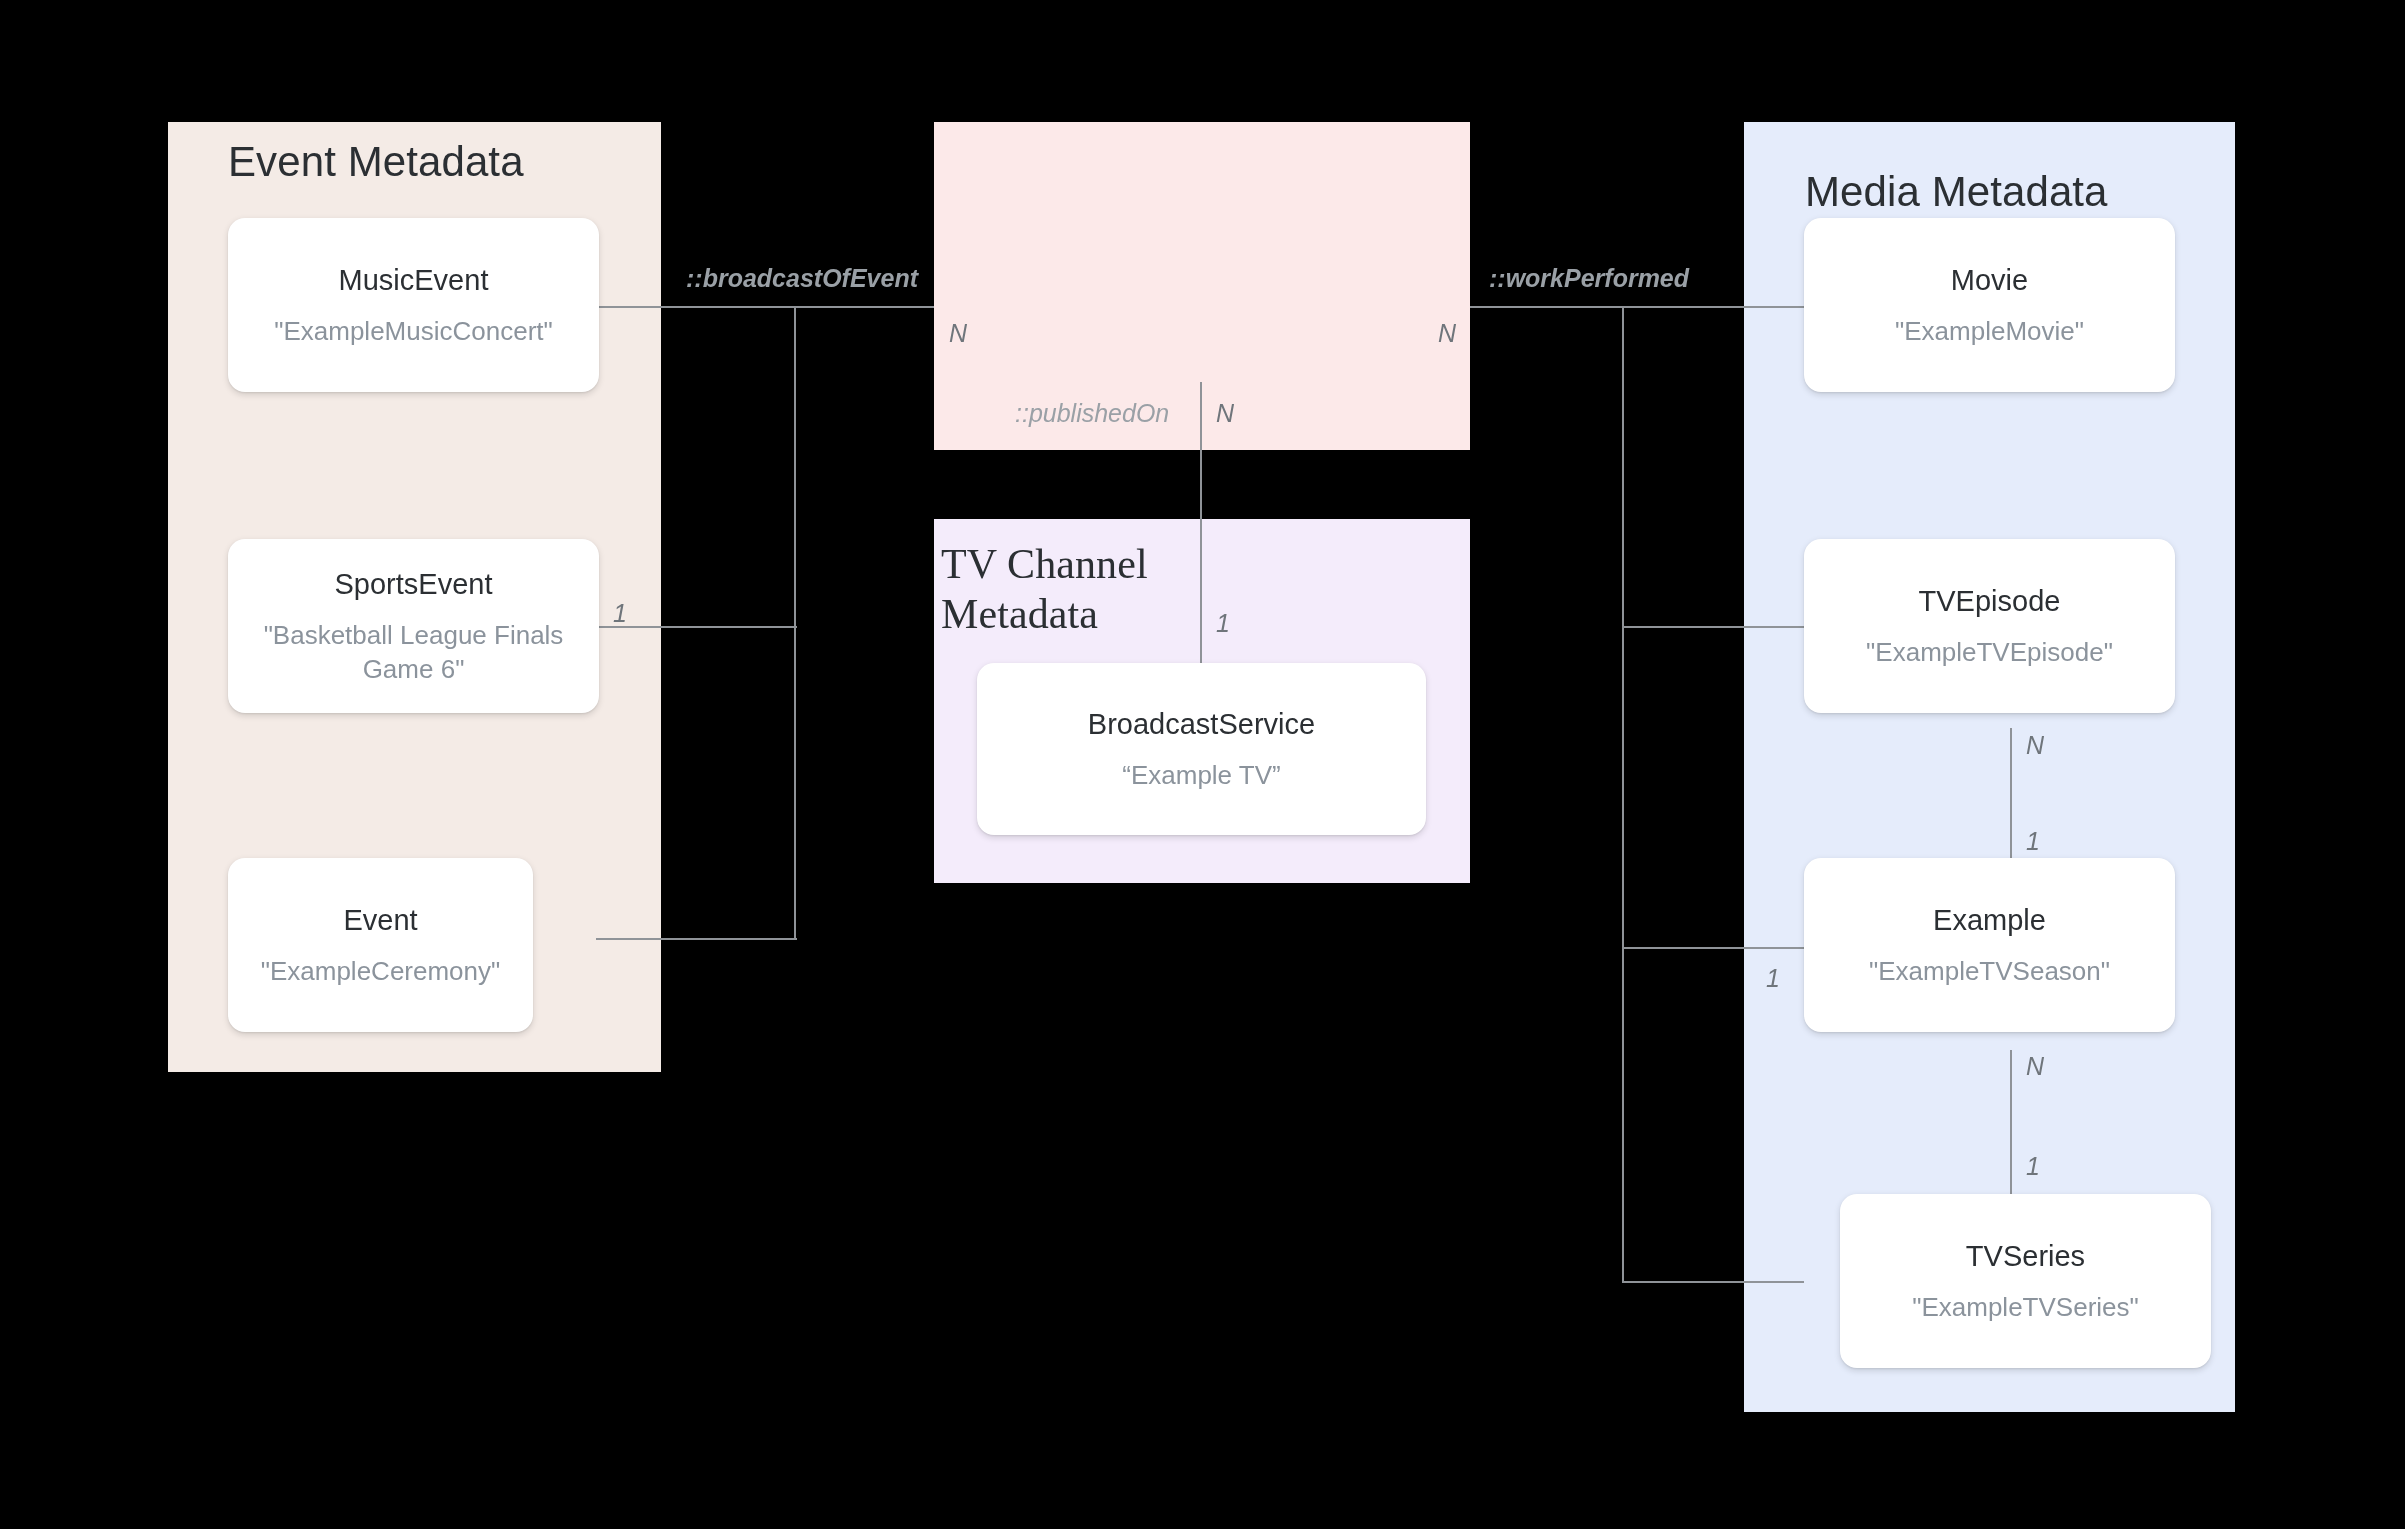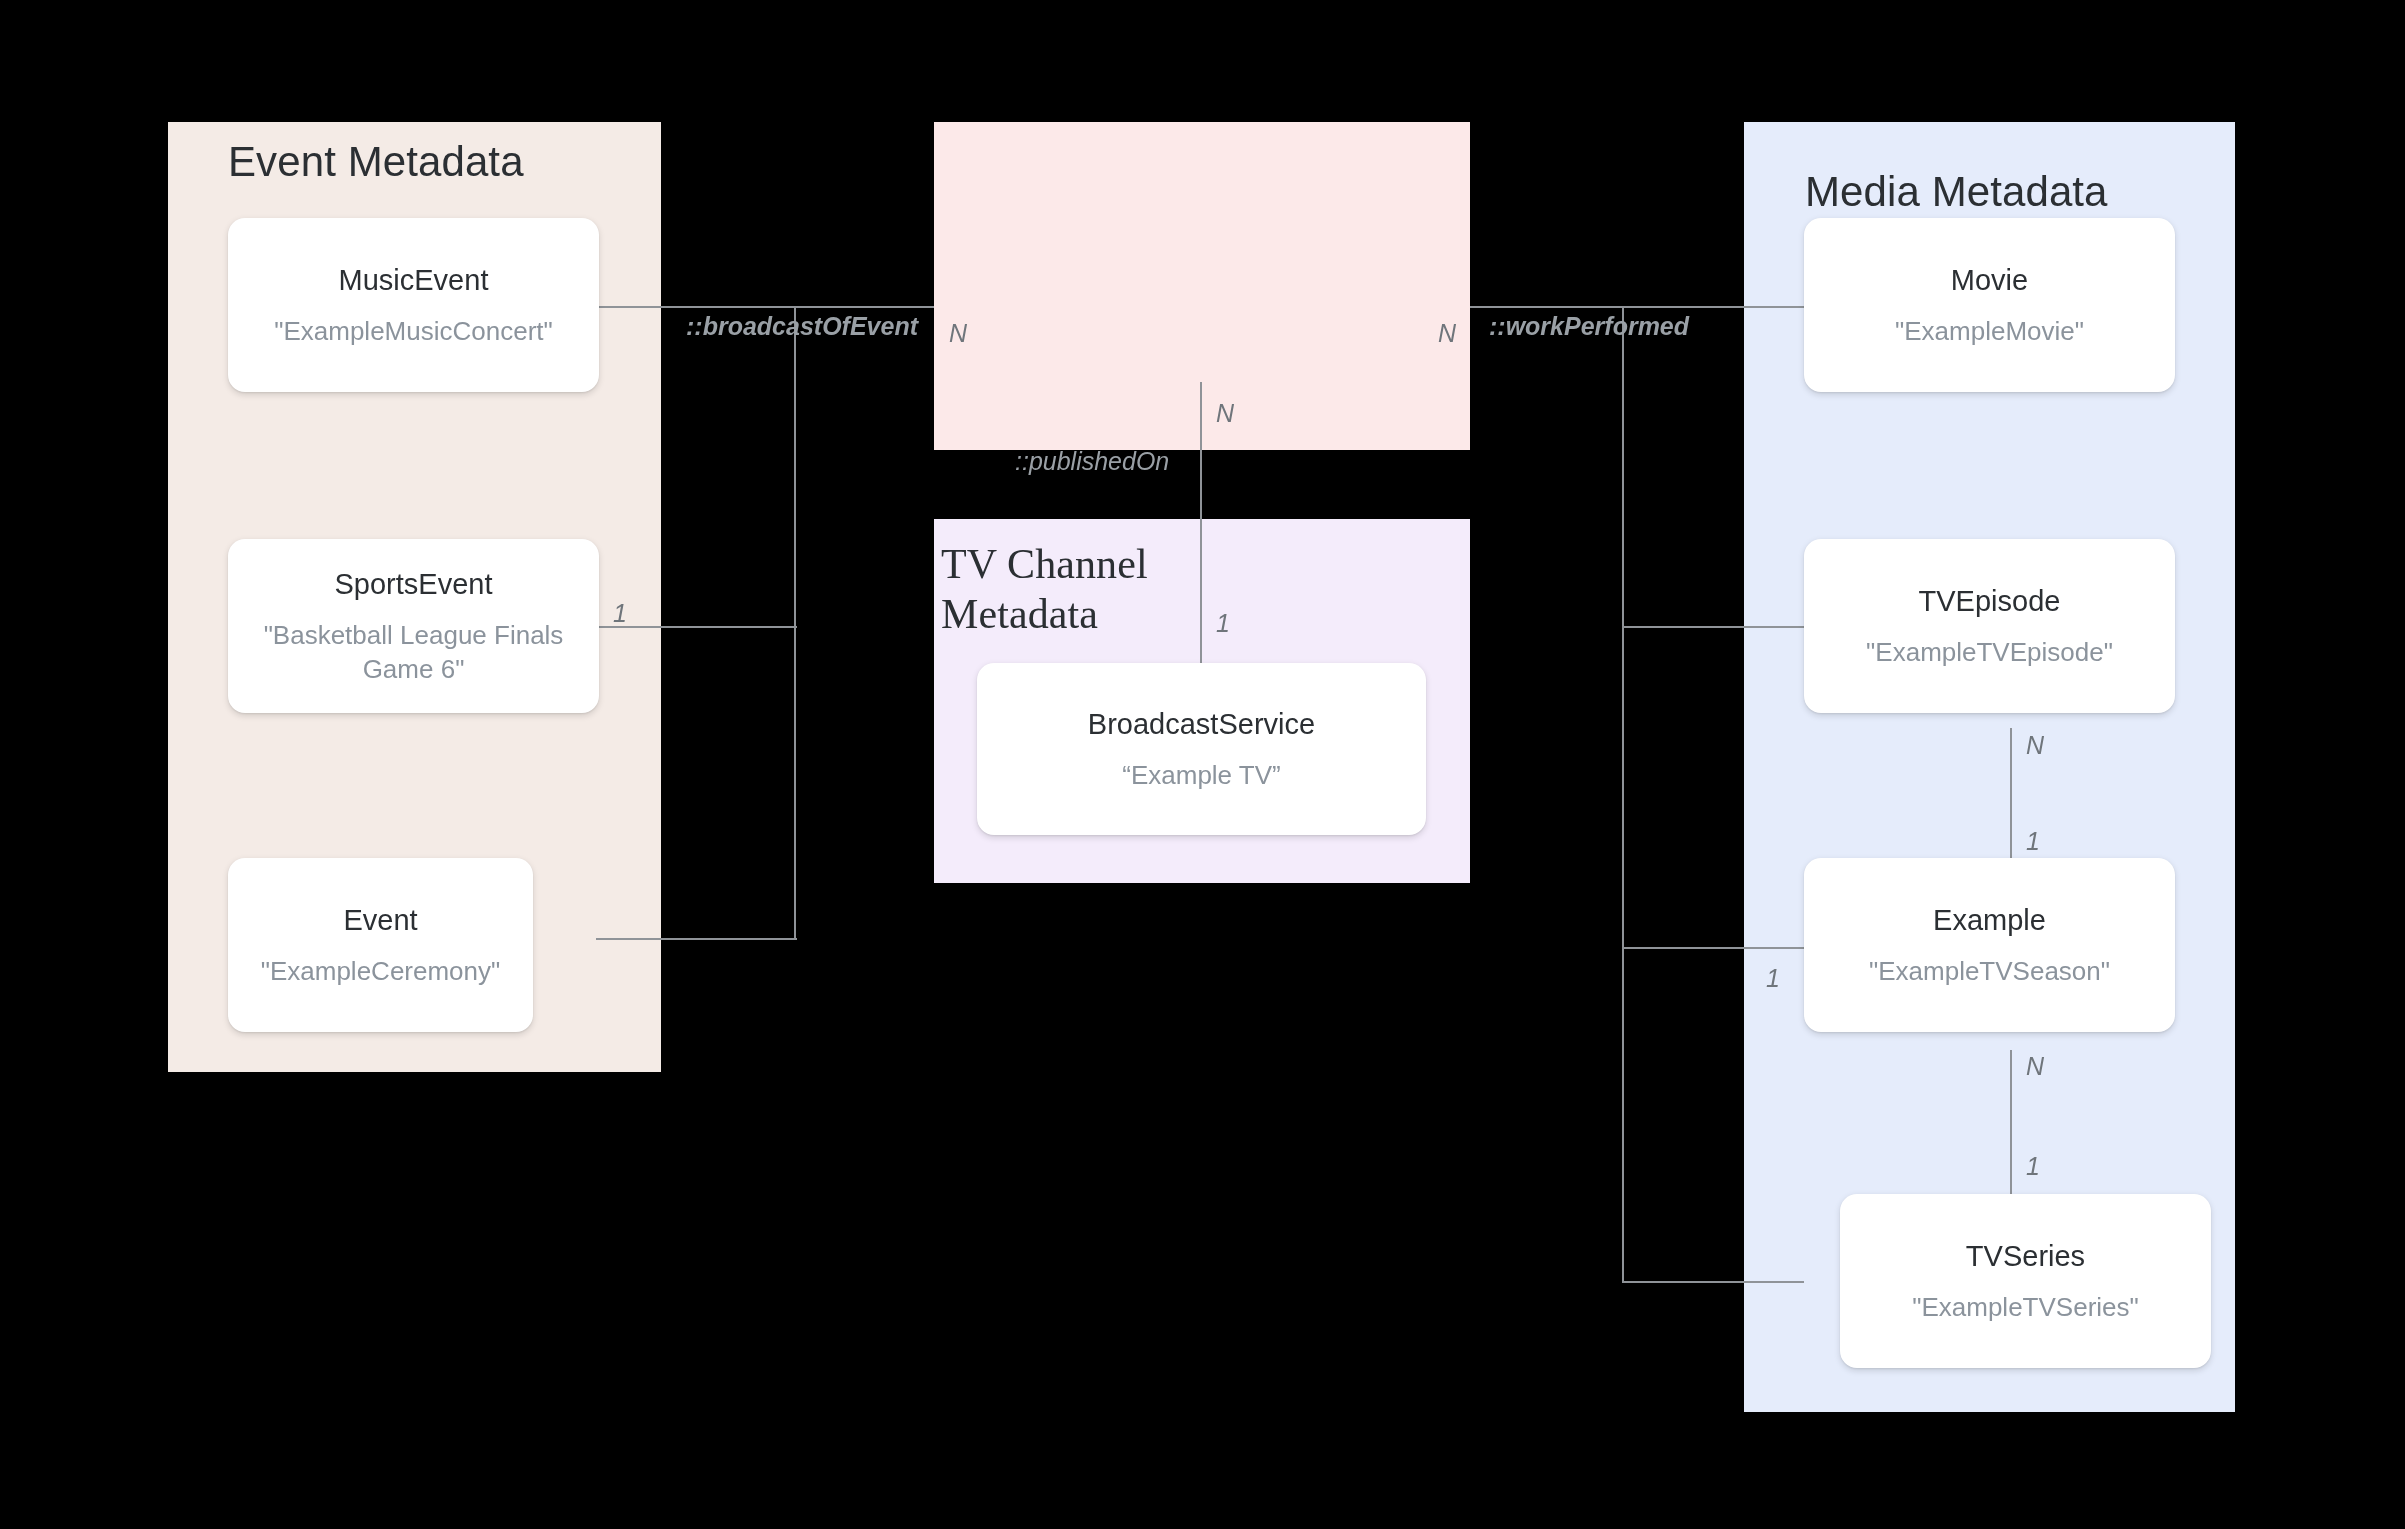--- a/index.html
+++ b/index.html
@@ -70,21 +70,20 @@
   .vline { width: 1.9px; }
 
   
   .edge-label {
     position: absolute;
     font-size: 25px;
     font-style: italic;
     font-weight: bold;
     color: #9aa0a6;
     white-space: nowrap;
-    margin-top: 48px;
   }
   .card-label {
     position: absolute;
     font-size: 25px;
     font-style: italic;
     color: #6f757b;
     white-space: nowrap;
   }
 </style>
 </head>

